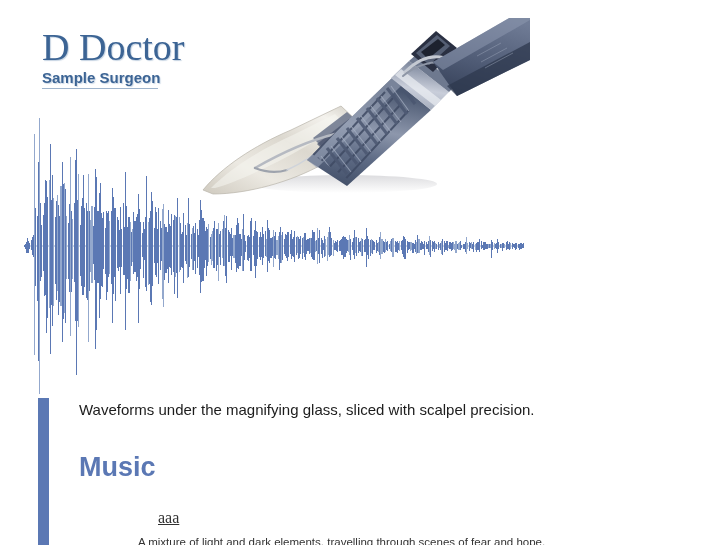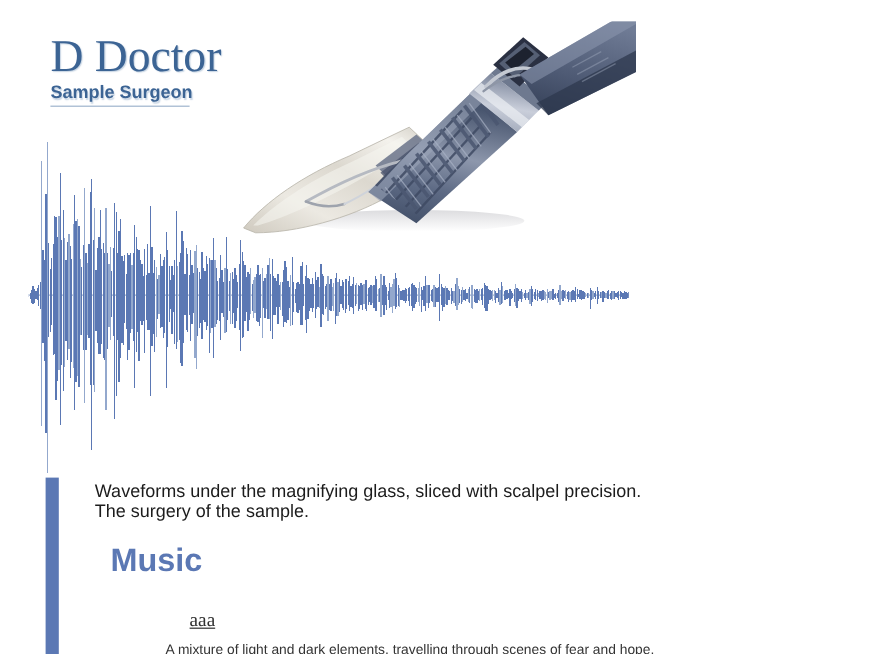--- a/index.html
+++ b/index.html
@@ -118,21 +118,21 @@
     font-family: "Liberation Sans", sans-serif;
     font-size: 15px;
     line-height: 17px;
     color: #1c1c1c;
     white-space: nowrap;
   }
 
   
   #section-heading {
     position: absolute;
-    left: 92px;
+    left: 79px;
     top: 452px;
     font-family: "Liberation Sans", sans-serif;
     font-size: 27px;
     line-height: 31px;
     font-weight: bold;
     color: #5b78b4;
     z-index: 15;
   }
 
   
@@ -710,21 +710,20 @@
           <line x1="498.81" y1="147.9" x2="498.81" y2="152.0"></line>
           <line x1="500.00" y1="147.2" x2="500.00" y2="152.2"></line>
         </g>
     </svg>
   </div>
 
   <div id="accent-bar"></div>
 
   <div id="intro">
     <div class="intro-line">Waveforms under the magnifying glass, sliced with scalpel precision.</div>
-    <div class="intro-line">The surgery of the sample.</div>
   </div>
 
   <div id="section-heading">Music</div>
 
   <div id="entry">
     <a id="entry-link" href="#">aaa</a>
     <div id="entry-desc">A mixture of light and dark elements, travelling through scenes of fear and hope.</div>
   </div>
 
 </div>

